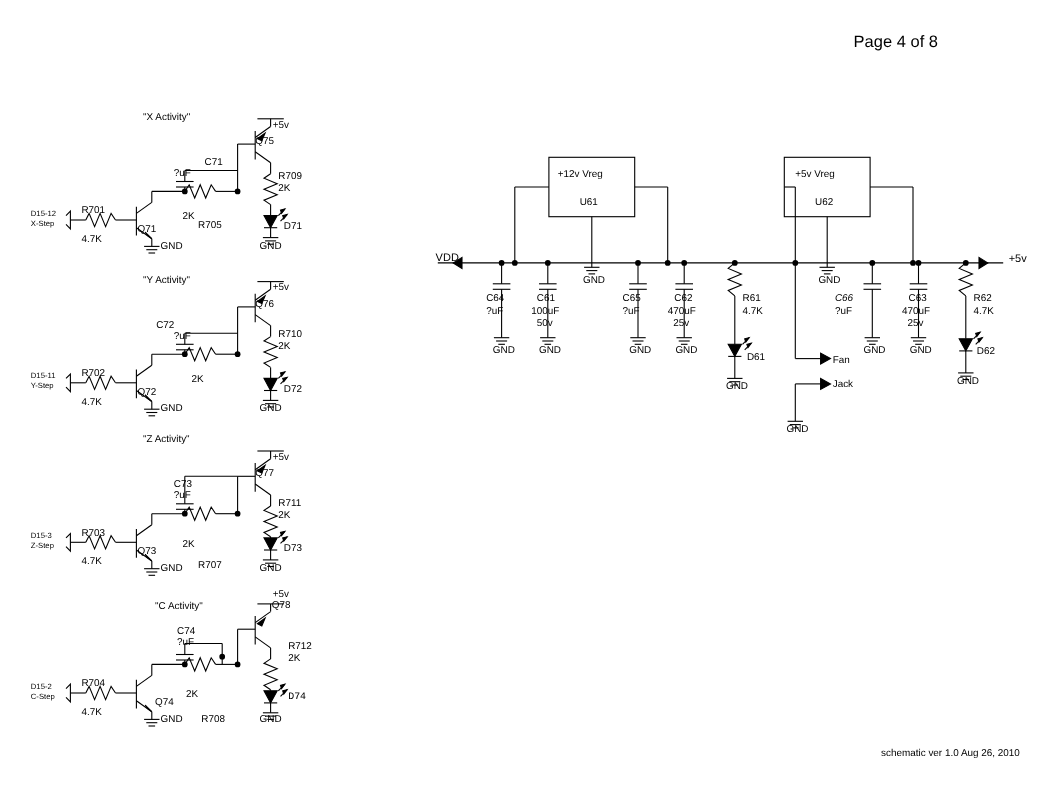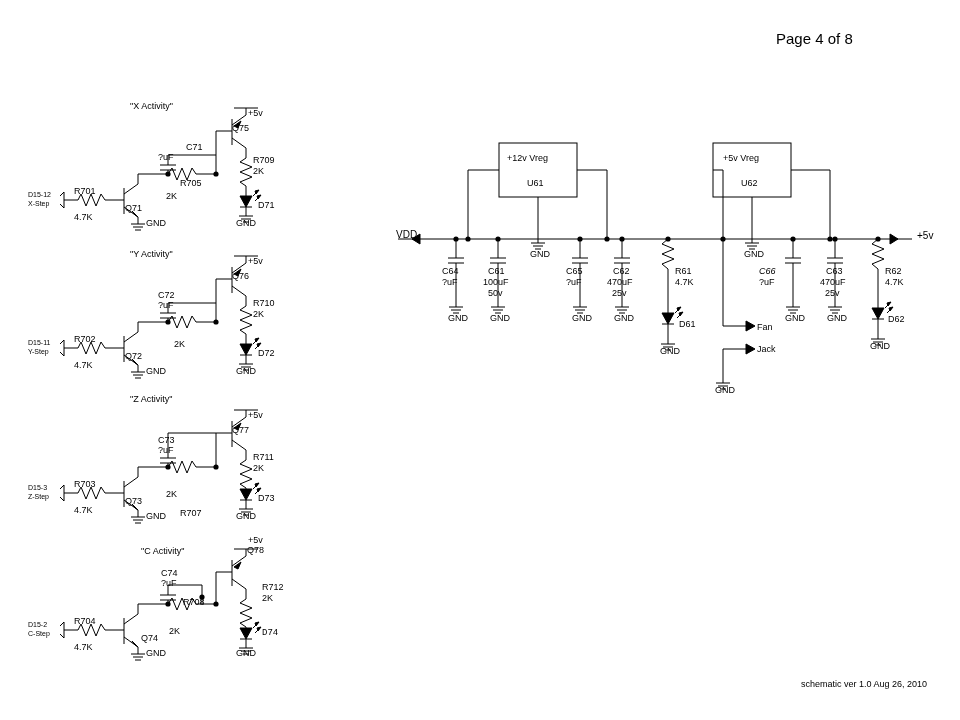--- a/index.html
+++ b/index.html
@@ -418,36 +418,36 @@
   <div class="lbl" style="left:130px; top:101px;">"X Activity"</div>
   <div class="lbl sm" style="left:28px; top:191px;">D15-12</div>
   <div class="lbl sm" style="left:28px; top:200px;">X-Step</div>
   <div class="lbl" style="left:74px; top:186px;">R701</div>
   <div class="lbl" style="left:74px; top:212px;">4.7K</div>
   <div class="lbl" style="left:125px; top:203px;">Q71</div>
   <div class="lbl" style="left:146px; top:218px;">GND</div>
   <div class="lbl" style="left:158px; top:142px;margin-left:28px;">C71</div>
   <div class="lbl" style="left:158px; top:152px;">?uF</div>
   <div class="lbl" style="left:166px; top:191px;">2K</div>
-  <div class="lbl" style="left:180px; top:178px;">R705</div>
+  <div class="lbl" style="left:180px; top:199px;">R705</div>
   <div class="lbl" style="left:232px; top:123px;">Q75</div>
   <div class="lbl" style="left:248px; top:108px;">+5v</div>
   <div class="lbl" style="left:253px; top:155px;">R709</div>
   <div class="lbl" style="left:253px; top:166px;">2K</div>
   <div class="lbl" style="left:258px; top:200px;">D71</div>
   <div class="lbl" style="left:236px; top:218px;">GND</div>
 
   <div class="lbl" style="left:130px; top:249px;">"Y Activity"</div>
   <div class="lbl sm" style="left:28px; top:339px;">D15-11</div>
   <div class="lbl sm" style="left:28px; top:348px;">Y-Step</div>
   <div class="lbl" style="left:74px; top:334px;">R702</div>
   <div class="lbl" style="left:74px; top:360px;">4.7K</div>
   <div class="lbl" style="left:125px; top:351px;">Q72</div>
   <div class="lbl" style="left:146px; top:366px;">GND</div>
-  <div class="lbl" style="left:158px; top:290px;text-align:right;">C72</div>
+  <div class="lbl" style="left:142px; top:290px;text-align:right;">C72</div>
   <div class="lbl" style="left:158px; top:300px;">?uF</div>
   <div class="lbl" style="left:174px; top:339px;">2K</div>
   <div class="lbl" style="left:232px; top:271px;">Q76</div>
   <div class="lbl" style="left:248px; top:256px;">+5v</div>
   <div class="lbl" style="left:253px; top:298px;">R710</div>
   <div class="lbl" style="left:253px; top:309px;">2K</div>
   <div class="lbl" style="left:258px; top:348px;">D72</div>
   <div class="lbl" style="left:236px; top:366px;">GND</div>
 
   <div class="lbl" style="left:130px; top:394px;">"Z Activity"</div>
@@ -471,21 +471,21 @@
   <div class="lbl" style="left:141px; top:546px;">"C Activity"</div>
   <div class="lbl sm" style="left:28px; top:621px;">D15-2</div>
   <div class="lbl sm" style="left:28px; top:630px;">C-Step</div>
   <div class="lbl" style="left:74px; top:616px;">R704</div>
   <div class="lbl" style="left:74px; top:642px;">4.7K</div>
   <div class="lbl" style="left:141px; top:633px;">Q74</div>
   <div class="lbl" style="left:146px; top:648px;">GND</div>
   <div class="lbl" style="left:161px; top:568px;">C74</div>
   <div class="lbl" style="left:161px; top:578px;">?uF</div>
   <div class="lbl" style="left:169px; top:626px;">2K</div>
-  <div class="lbl" style="left:183px; top:597px;">R708</div>
+  <div class="lbl" style="left:183px; top:648px;">R708</div>
   <div class="lbl" style="left:247px; top:545px;">Q78</div>
   <div class="lbl" style="left:248px; top:535px;">+5v</div>
   <div class="lbl" style="left:262px; top:582px;">R712</div>
   <div class="lbl" style="left:262px; top:593px;">2K</div>
   <div class="lbl" style="left:262px; top:628px;font-family:Liberation Mono, monospace;">D74</div>
   <div class="lbl" style="left:236px; top:648px;">GND</div>
 
   <div class="lbl" style="left:507px; top:153px;">+12v Vreg</div>
   <div class="lbl" style="left:527px; top:178px;">U61</div>
   <div class="lbl" style="left:530px; top:249px;">GND</div>

